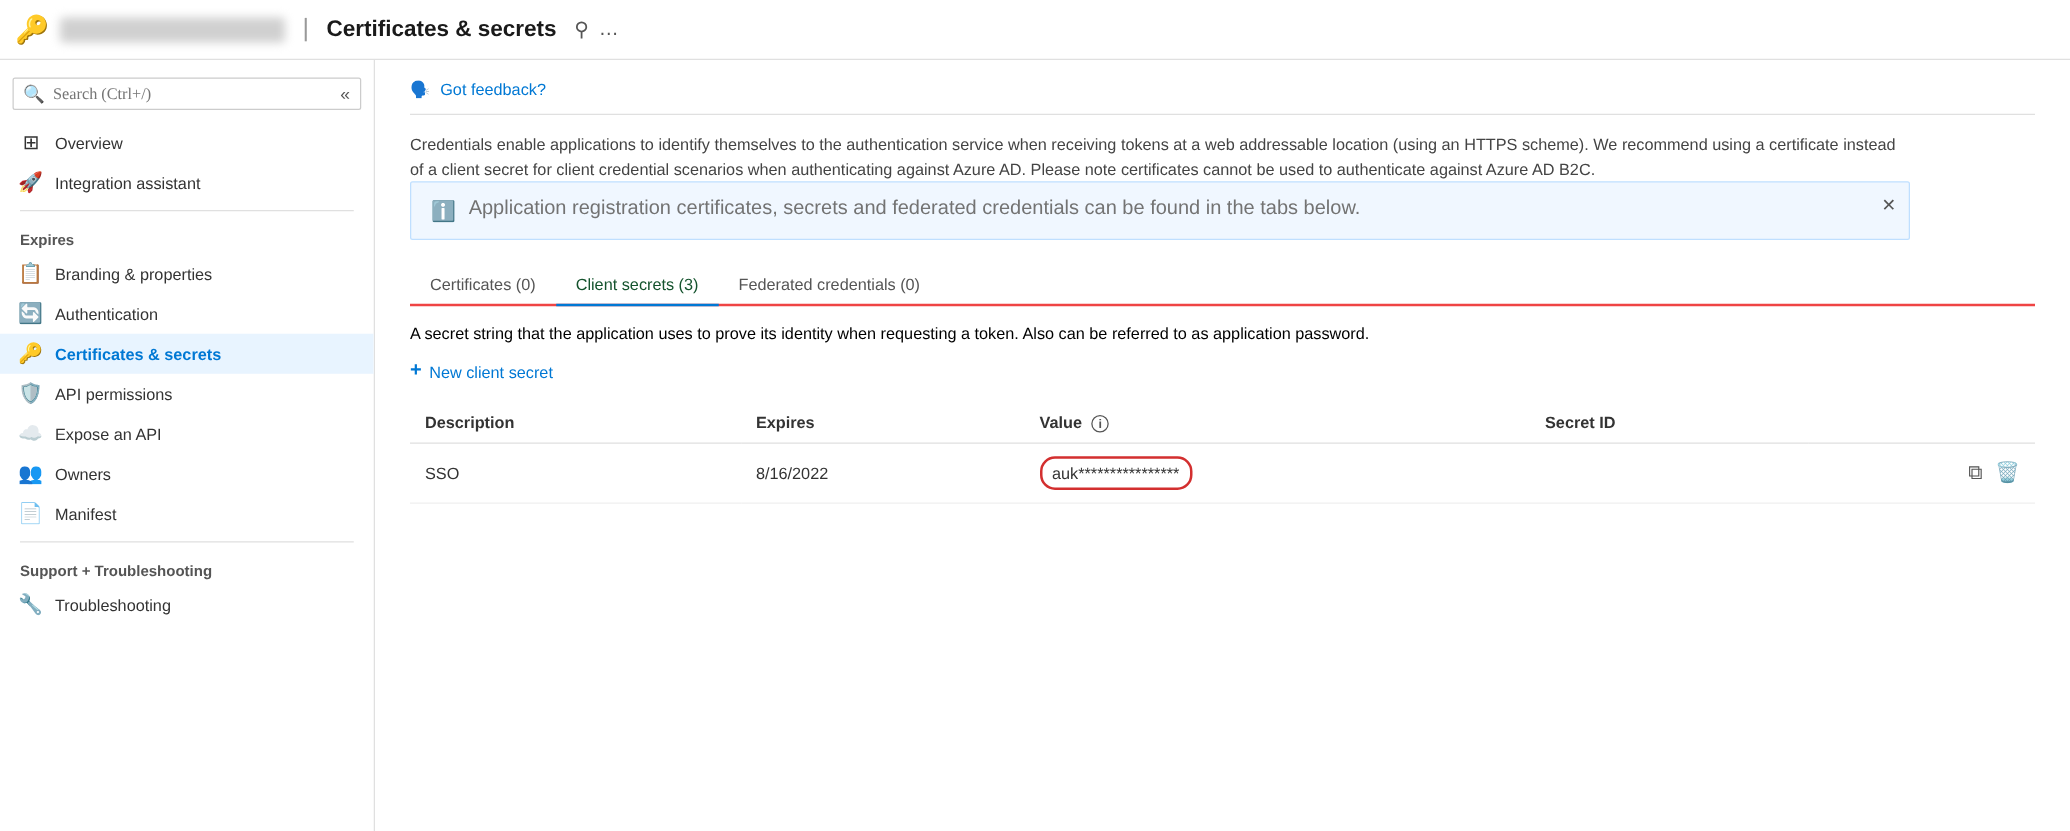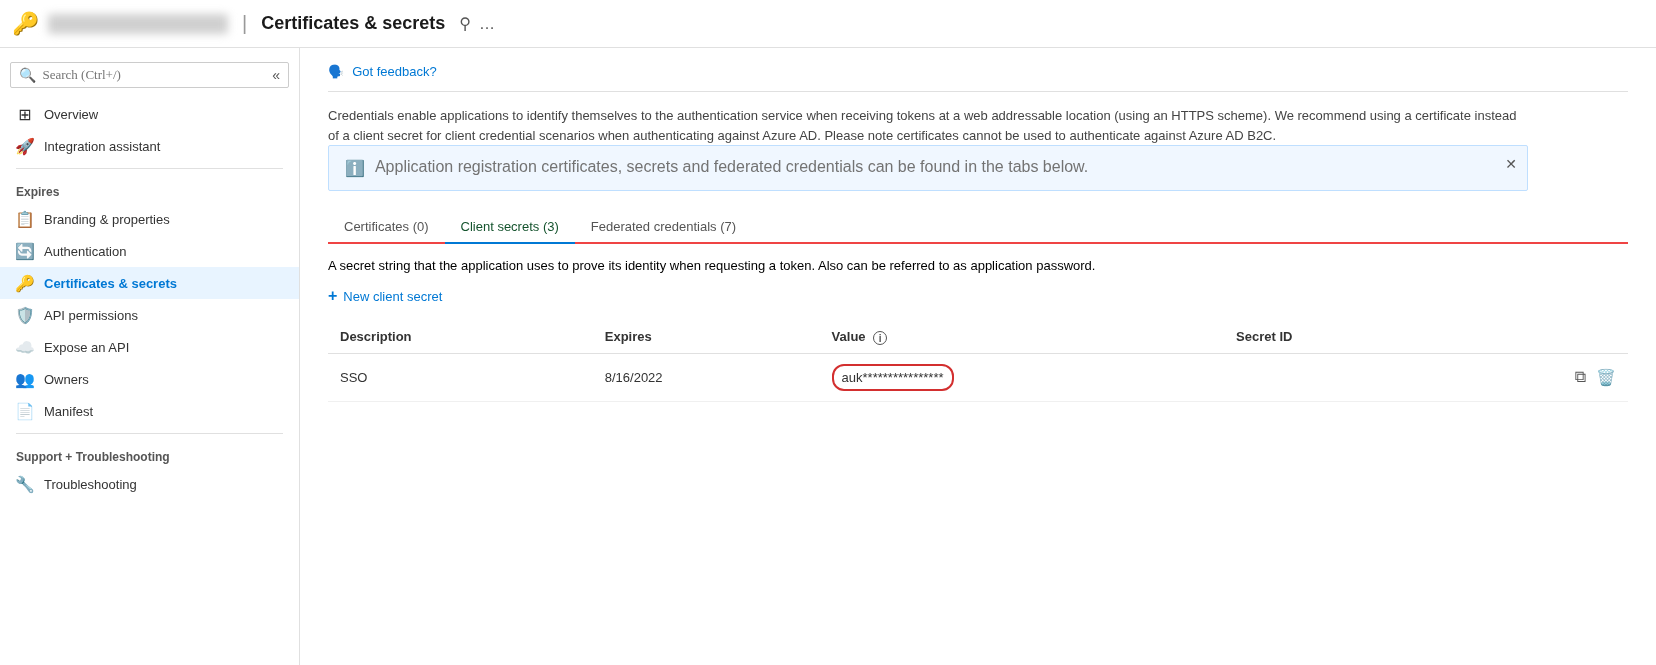--- a/index.html
+++ b/index.html
@@ -375,21 +375,21 @@
     </div>
 
     <div class="tabs">
       <div class="tab">
         <span>Certificates (0)</span>
       </div>
       <div class="tab active">
         <span>Client secrets (3)</span>
       </div>
       <div class="tab">
-        <span>Federated credentials (7)</span>
+        <span>Federated credentials (0)</span>
       </div>
     </div>
 
     <p class="section-subtitle">A secret string that the application uses to prove its identity when requesting a token. Also can be referred to as application password.</p>
 
     <button class="new-secret-btn">
       <span style="font-size:16px; font-weight:700;">+</span>
       <span>New client secret</span>
     </button>
 

